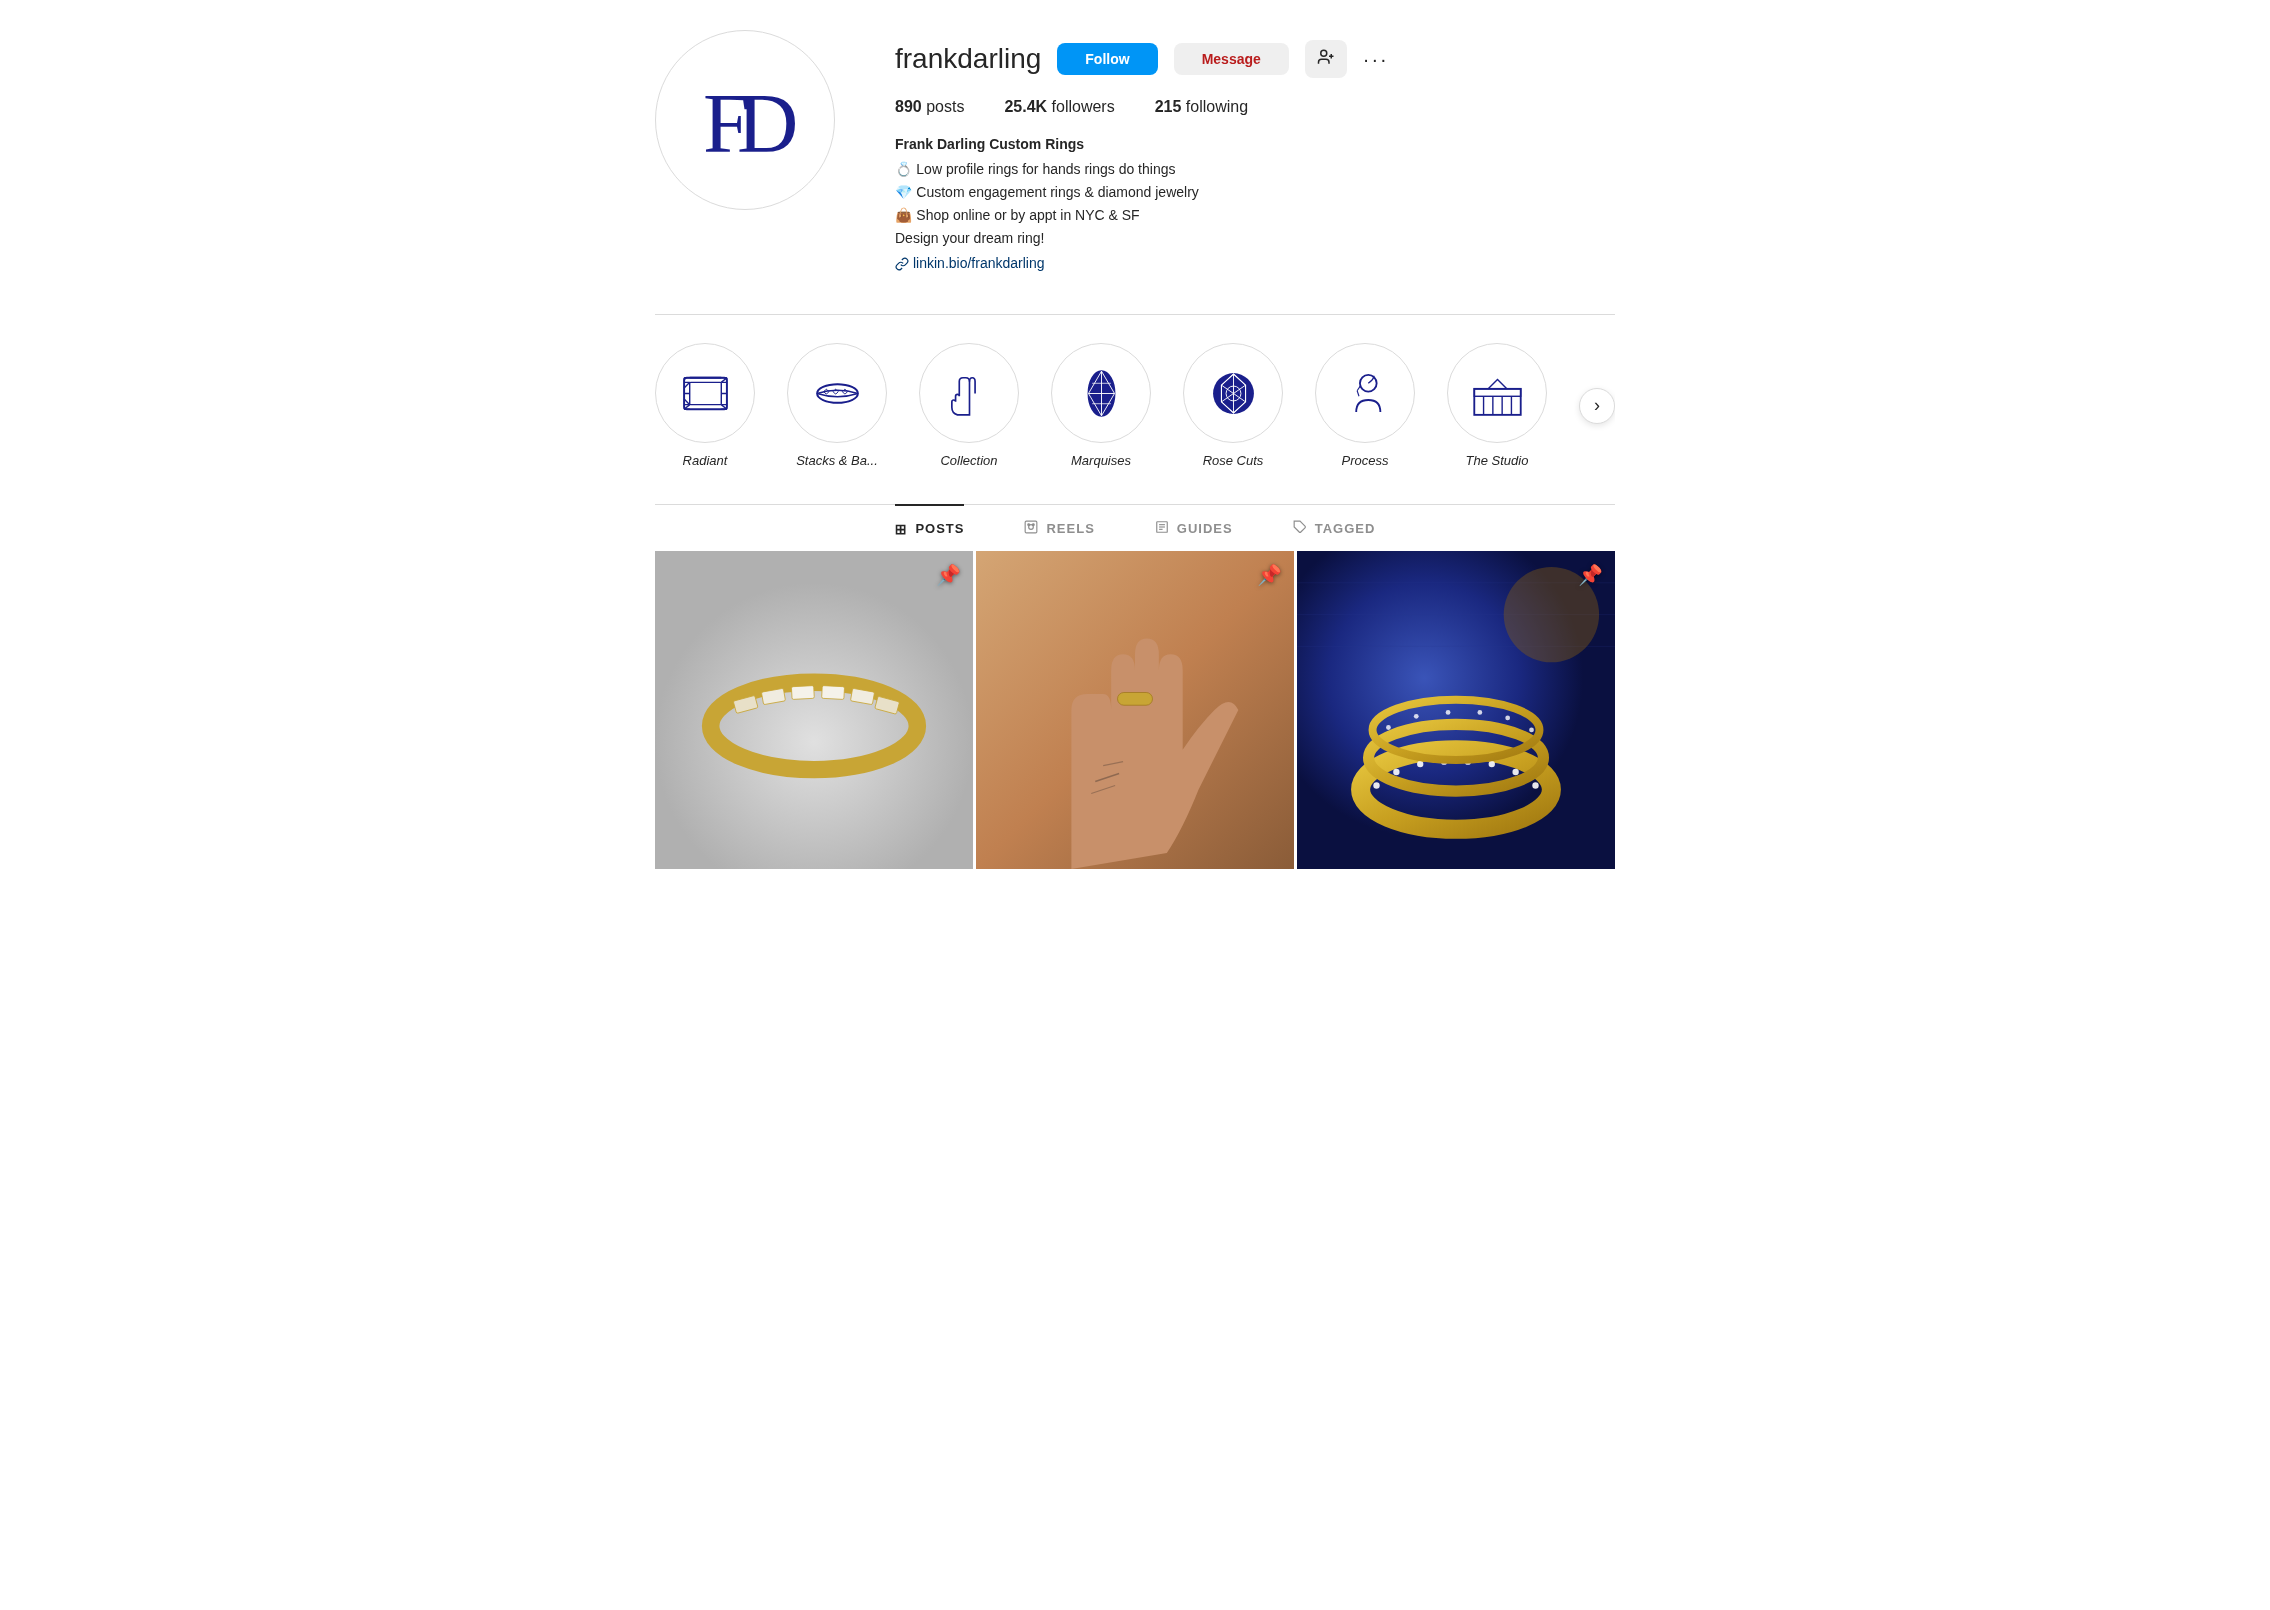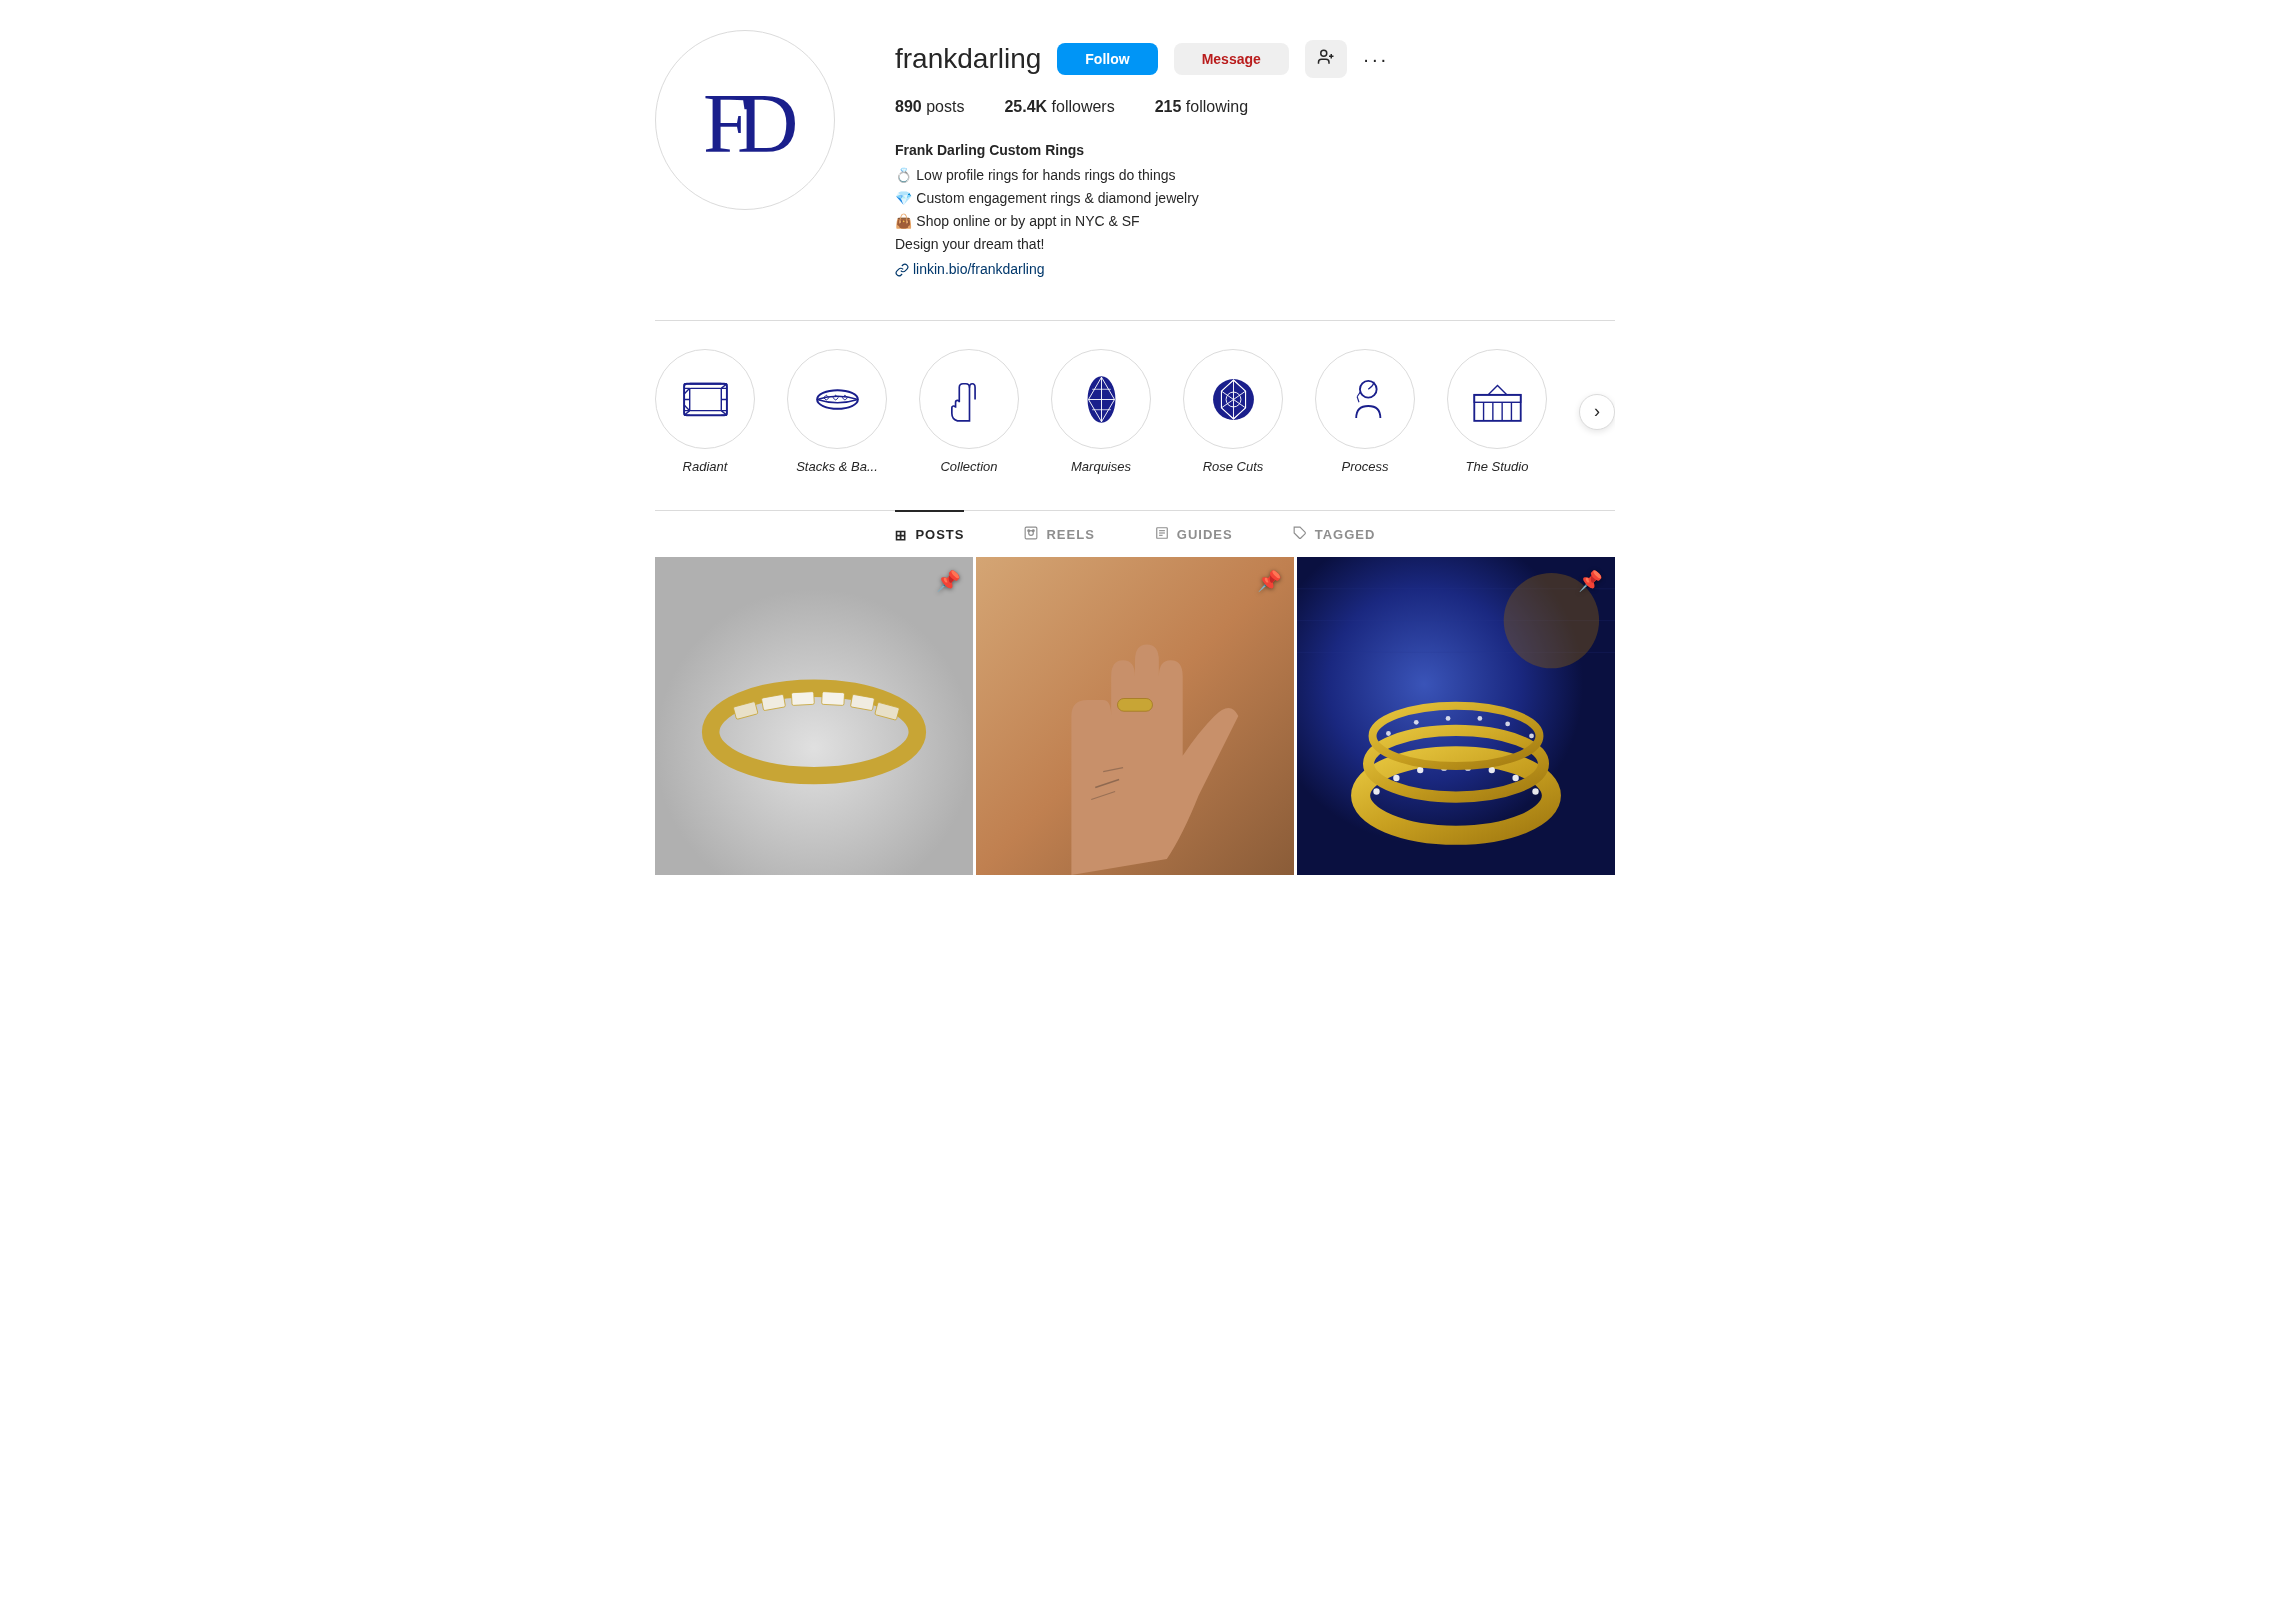--- a/index.html
+++ b/index.html
@@ -12,21 +12,21 @@
     .avatar-wrapper { flex-shrink: 0; width: 180px; height: 180px; border-radius: 50%; border: 1px solid #dbdbdb; display: flex; align-items: center; justify-content: center; overflow: hidden; background: #fff; }
 
     .profile-info { flex: 1; padding-top: 10px; }
     .profile-name-row { display: flex; align-items: center; gap: 16px; margin-bottom: 20px; flex-wrap: wrap; }
     .username { font-size: 28px; font-weight: 300; color: #262626; }
     .btn-follow { background: #0095f6; color: #fff; border: none; border-radius: 8px; padding: 8px 28px; font-size: 14px; font-weight: 700; cursor: pointer; }
     .btn-message { background: #efefef; color: #b91c1c; border: none; border-radius: 8px; padding: 8px 28px; font-size: 14px; font-weight: 600; cursor: pointer; }
     .btn-icon { background: #efefef; color: #262626; border: none; border-radius: 8px; padding: 8px 12px; font-size: 16px; font-weight: 600; cursor: pointer; }
     .btn-more { background: none; border: none; font-size: 20px; cursor: pointer; color: #262626; letter-spacing: 2px; }
 
-    .stats-row { display: flex; gap: 40px; margin-bottom: 24px; }
+    .stats-row { display: flex; gap: 40px; margin-bottom: 18px; }
     .stat-item { font-size: 16px; color: #262626; }
     .stat-item strong { font-weight: 600; }
 
     .bio-section { font-size: 14px; line-height: 1.5; }
     .bio-name { font-weight: 700; font-size: 14px; margin-bottom: 4px; }
     .bio-line { display: flex; align-items: center; gap: 6px; margin-bottom: 2px; }
     .bio-link { color: #00376b; text-decoration: none; font-size: 14px; display: flex; align-items: center; gap: 4px; margin-top: 4px; }
 
     
     .stories-section { border-top: 1px solid #dbdbdb; padding: 28px 0; margin-top: 20px; }
@@ -94,21 +94,21 @@
         <div class="stat-item">
           <strong>215</strong> <span>following</span>
         </div>
       </div>
 
       <div class="bio-section">
         <div class="bio-name">Frank Darling Custom Rings</div>
         <div class="bio-line">💍 Low profile rings for hands rings do things</div>
         <div class="bio-line">💎 Custom engagement rings &amp; diamond jewelry</div>
         <div class="bio-line">👜 Shop online or by appt in NYC &amp; SF</div>
-        <div class="bio-line">Design your dream that!</div>
+        <div class="bio-line">Design your dream ring!</div>
         <a class="bio-link" href="#">
           <svg width="14" height="14" viewBox="0 0 24 24" fill="none" stroke="#00376b" stroke-width="2">
               <path d="M10 13a5 5 0 0 0 7.54.54l3-3a5 5 0 0 0-7.07-7.07l-1.72 1.71"></path>
               <path d="M14 11a5 5 0 0 0-7.54-.54l-3 3a5 5 0 0 0 7.07 7.07l1.71-1.71"></path>
             </svg>
           <span>linkin.bio/frankdarling</span>
         </a>
       </div>
     </div>
   </div>

